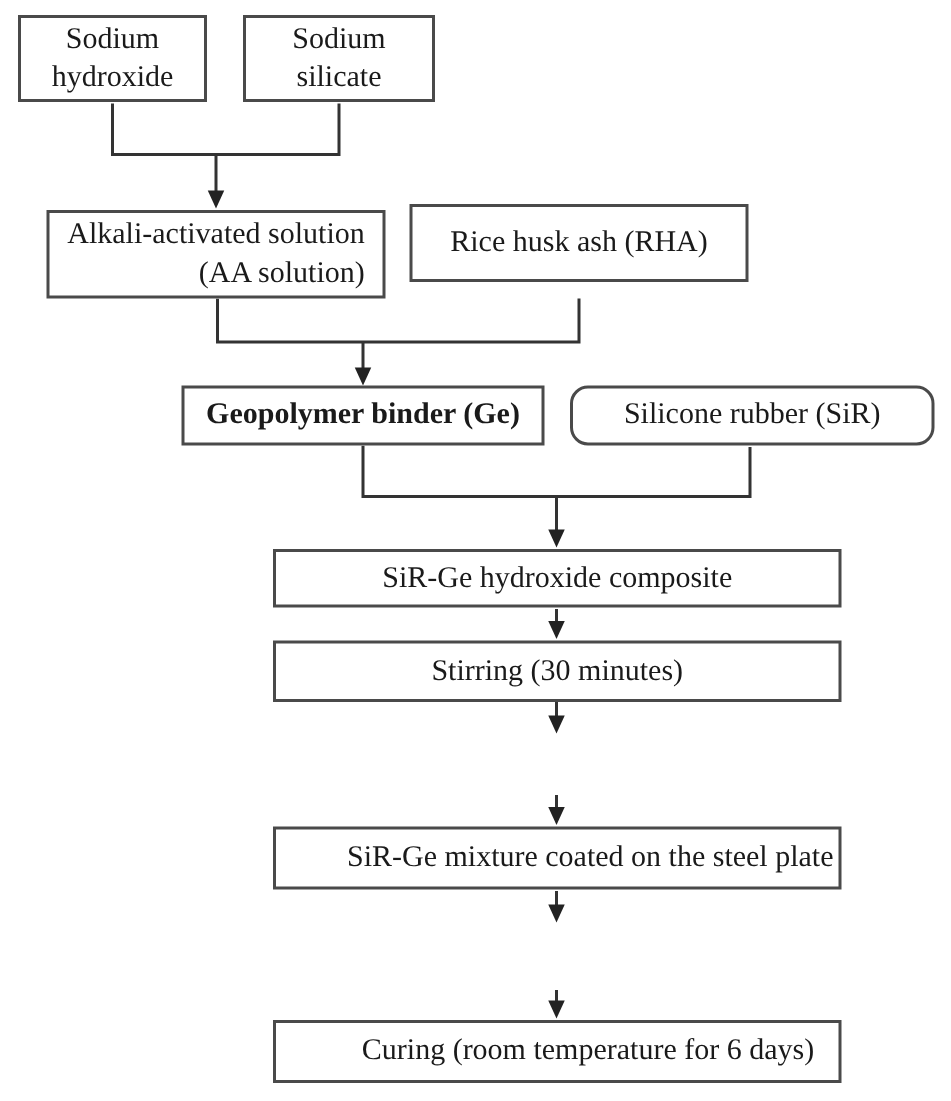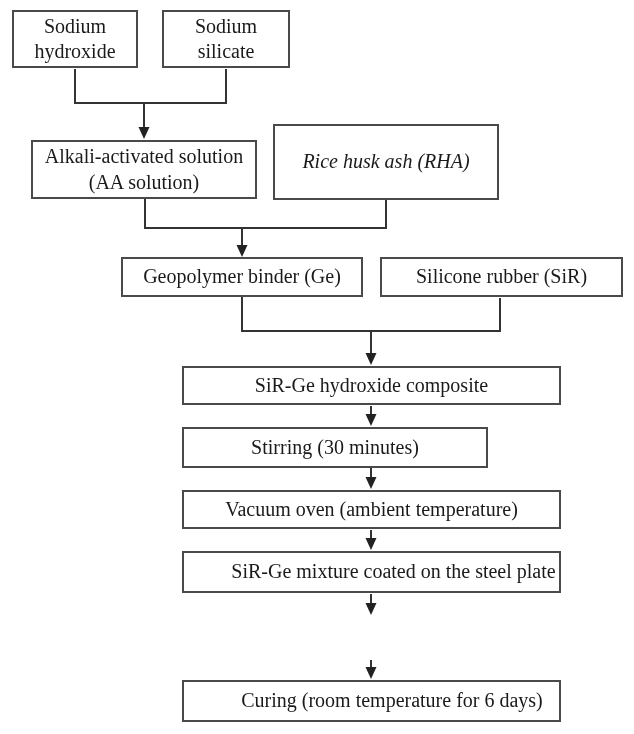--- a/index.html
+++ b/index.html
@@ -77,48 +77,45 @@
   <div class="node" style="left:12px; top:10px; width:126px; height:58px;">
     <span class="label">Sodium
 hydroxide</span>
   </div>
 
   <div class="node" style="left:162px; top:10px; width:128px; height:58px;">
     <span class="label">Sodium
 silicate</span>
   </div>
 
-  <div class="node" style="left:31px; top:140px; width:226px; height:59px;">
+  <div class="node" style="left:31px; top:140px; width:226px; height:59px;text-align:right;">
     <span class="label">Alkali-activated solution
 (AA solution)</span>
   </div>
 
-  <div class="node" style="left:273px; top:124px; width:226px; height:76px;font-style:italic;">
+  <div class="node" style="left:273px; top:136px; width:226px; height:52px;">
     <span class="label">Rice husk ash (RHA)</span>
   </div>
 
-  <div class="node" style="left:121px; top:257px; width:242px; height:40px;">
+  <div class="node" style="left:121px; top:257px; width:242px; height:40px;font-weight:bold;">
     <span class="label">Geopolymer binder (Ge)</span>
   </div>
 
-  <div class="node" style="left:380px; top:257px; width:243px; height:40px;">
+  <div class="node" style="left:380px; top:257px; width:243px; height:40px;border-radius:12px;">
     <span class="label">Silicone rubber (SiR)</span>
   </div>
 
   <div class="node" style="left:182px; top:366px; width:379px; height:39px;">
     <span class="label">SiR-Ge hydroxide composite</span>
   </div>
 
-  <div class="node" style="left:182px; top:427px; width:306px; height:41px;">
+  <div class="node" style="left:182px; top:427px; width:379px; height:41px;">
     <span class="label">Stirring (30 minutes)</span>
   </div>
 
-  <div class="node" style="left:182px; top:490px; width:379px; height:39px;">
-    <span class="label">Vacuum oven (ambient temperature)</span>
-  </div>
 
   <div class="node" style="left:182px; top:551px; width:379px; height:42px;padding-left:44px;">
     <span class="label">SiR-Ge mixture coated on the steel plate</span>
   </div>
 
 
   <div class="node" style="left:182px; top:680px; width:379px; height:42px;padding-left:41px;">
     <span class="label">Curing (room temperature for 6 days)</span>
   </div>
 

